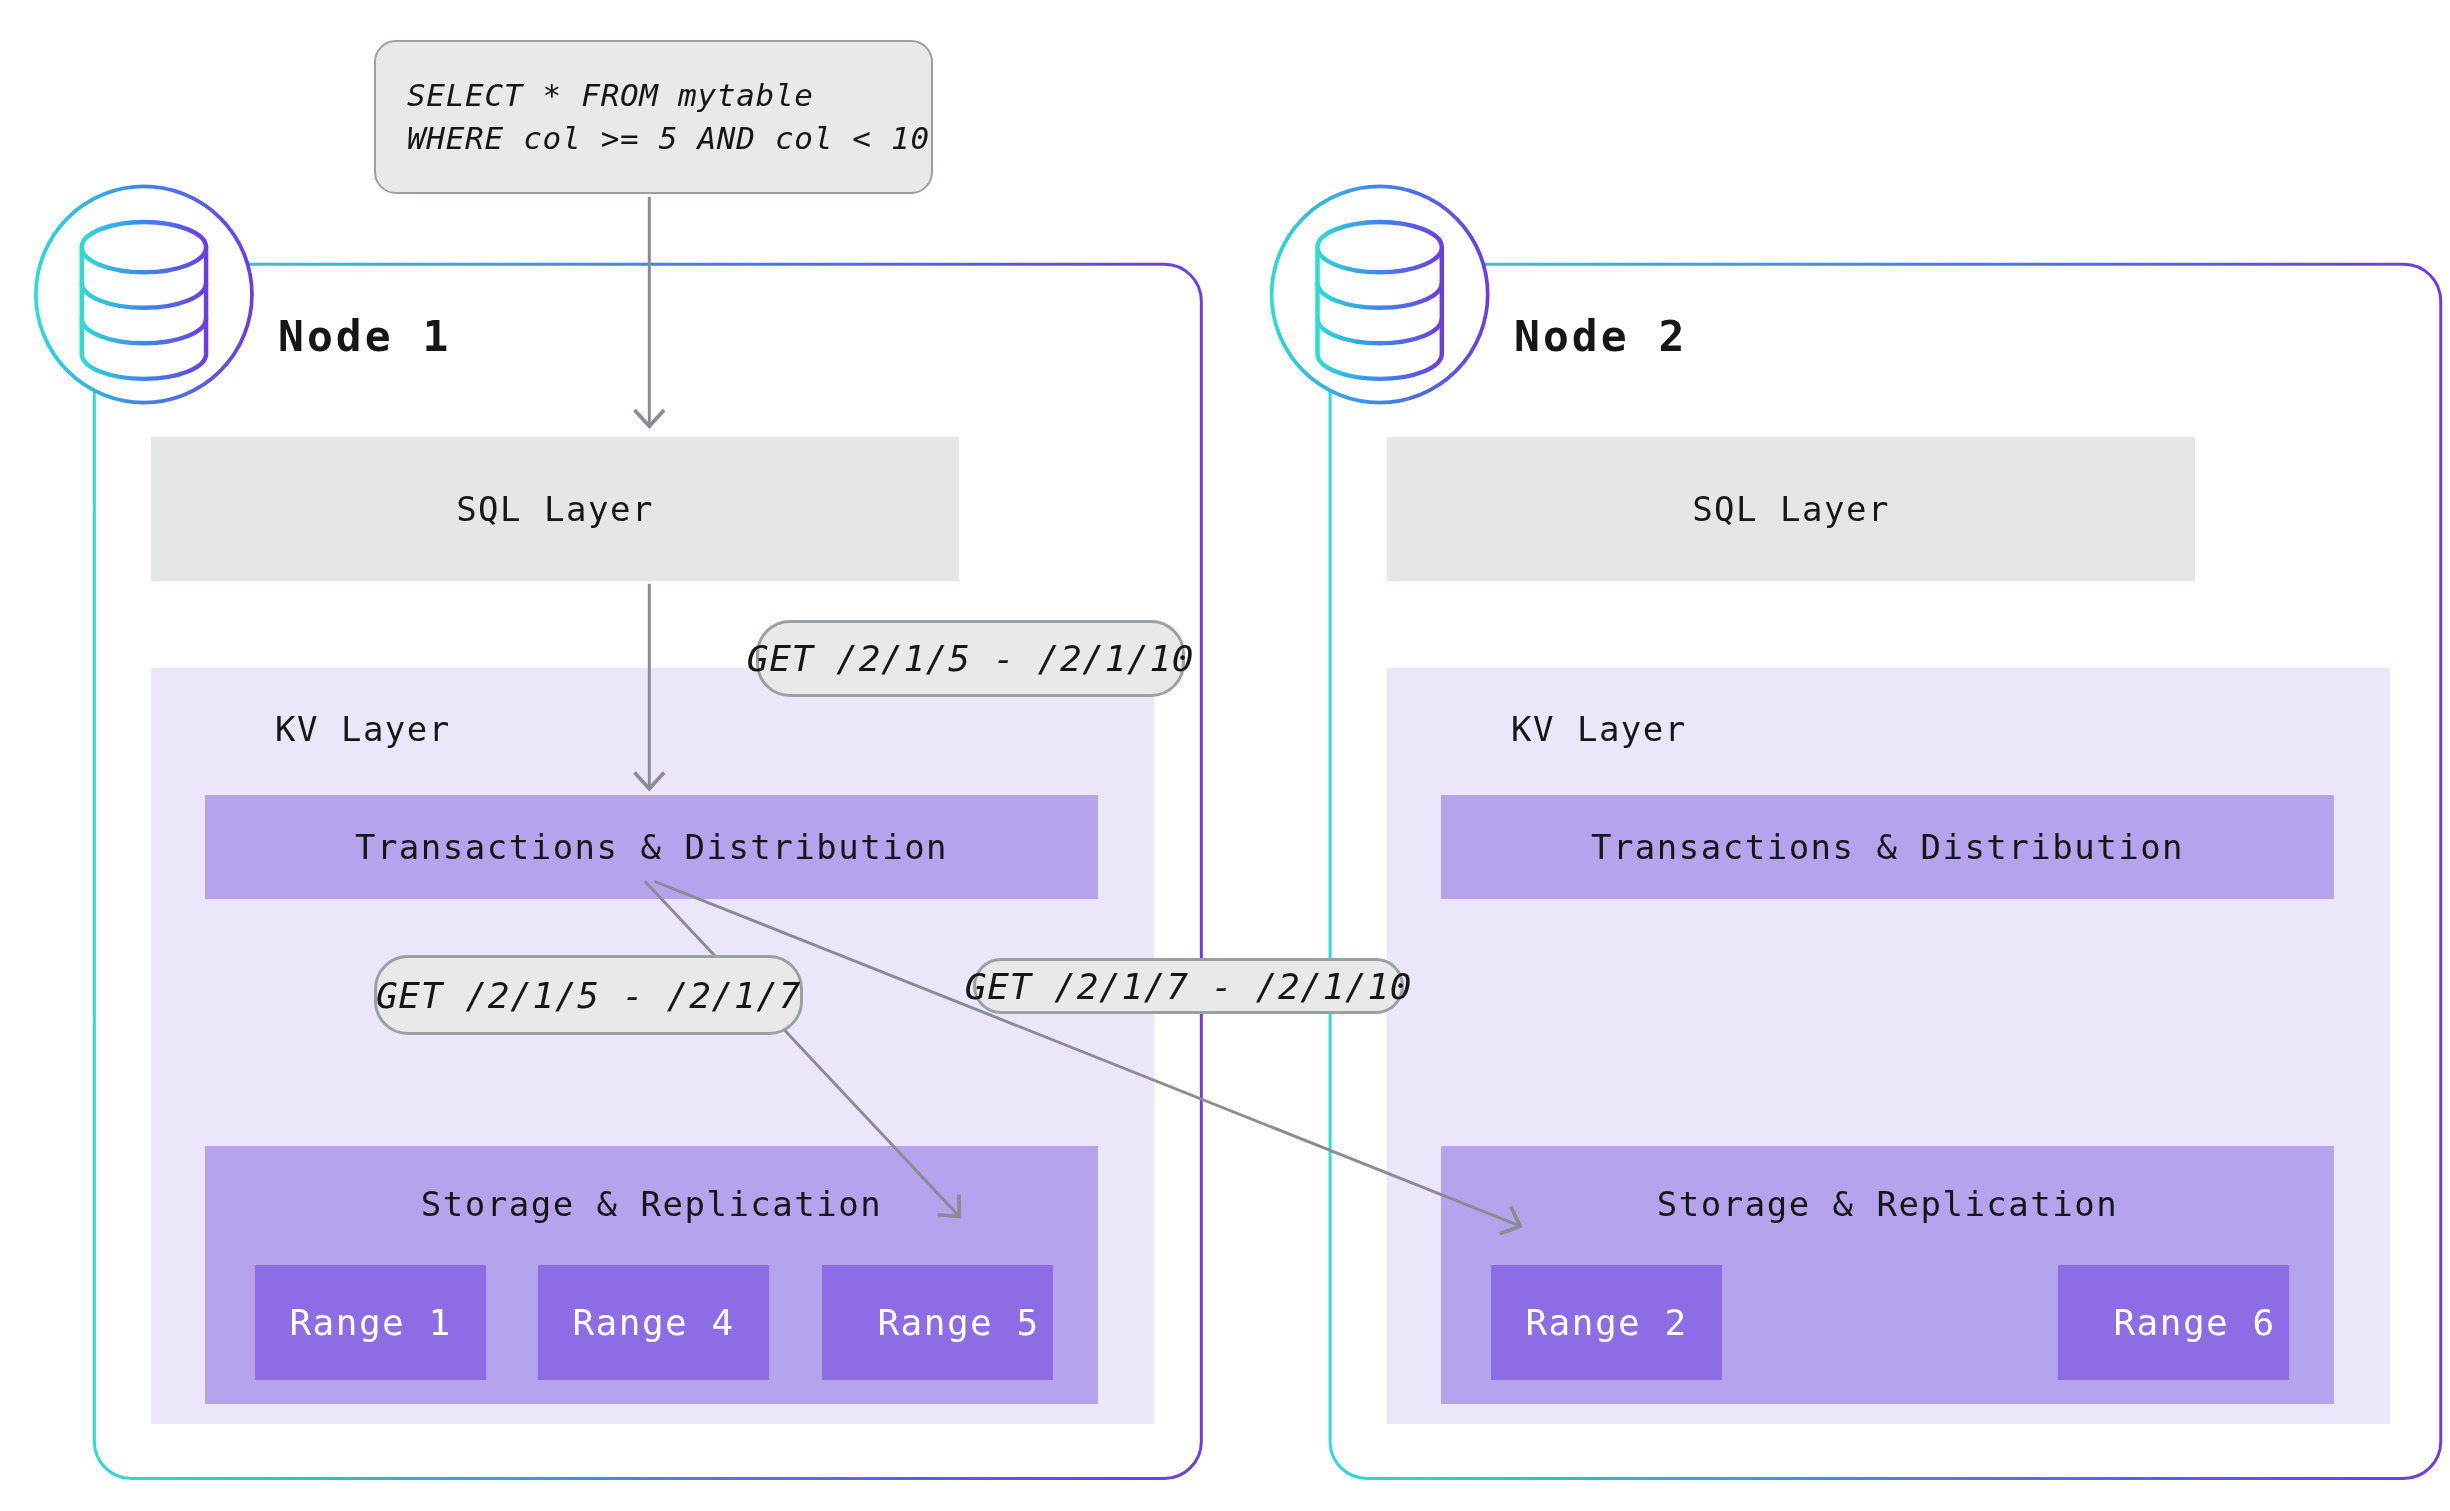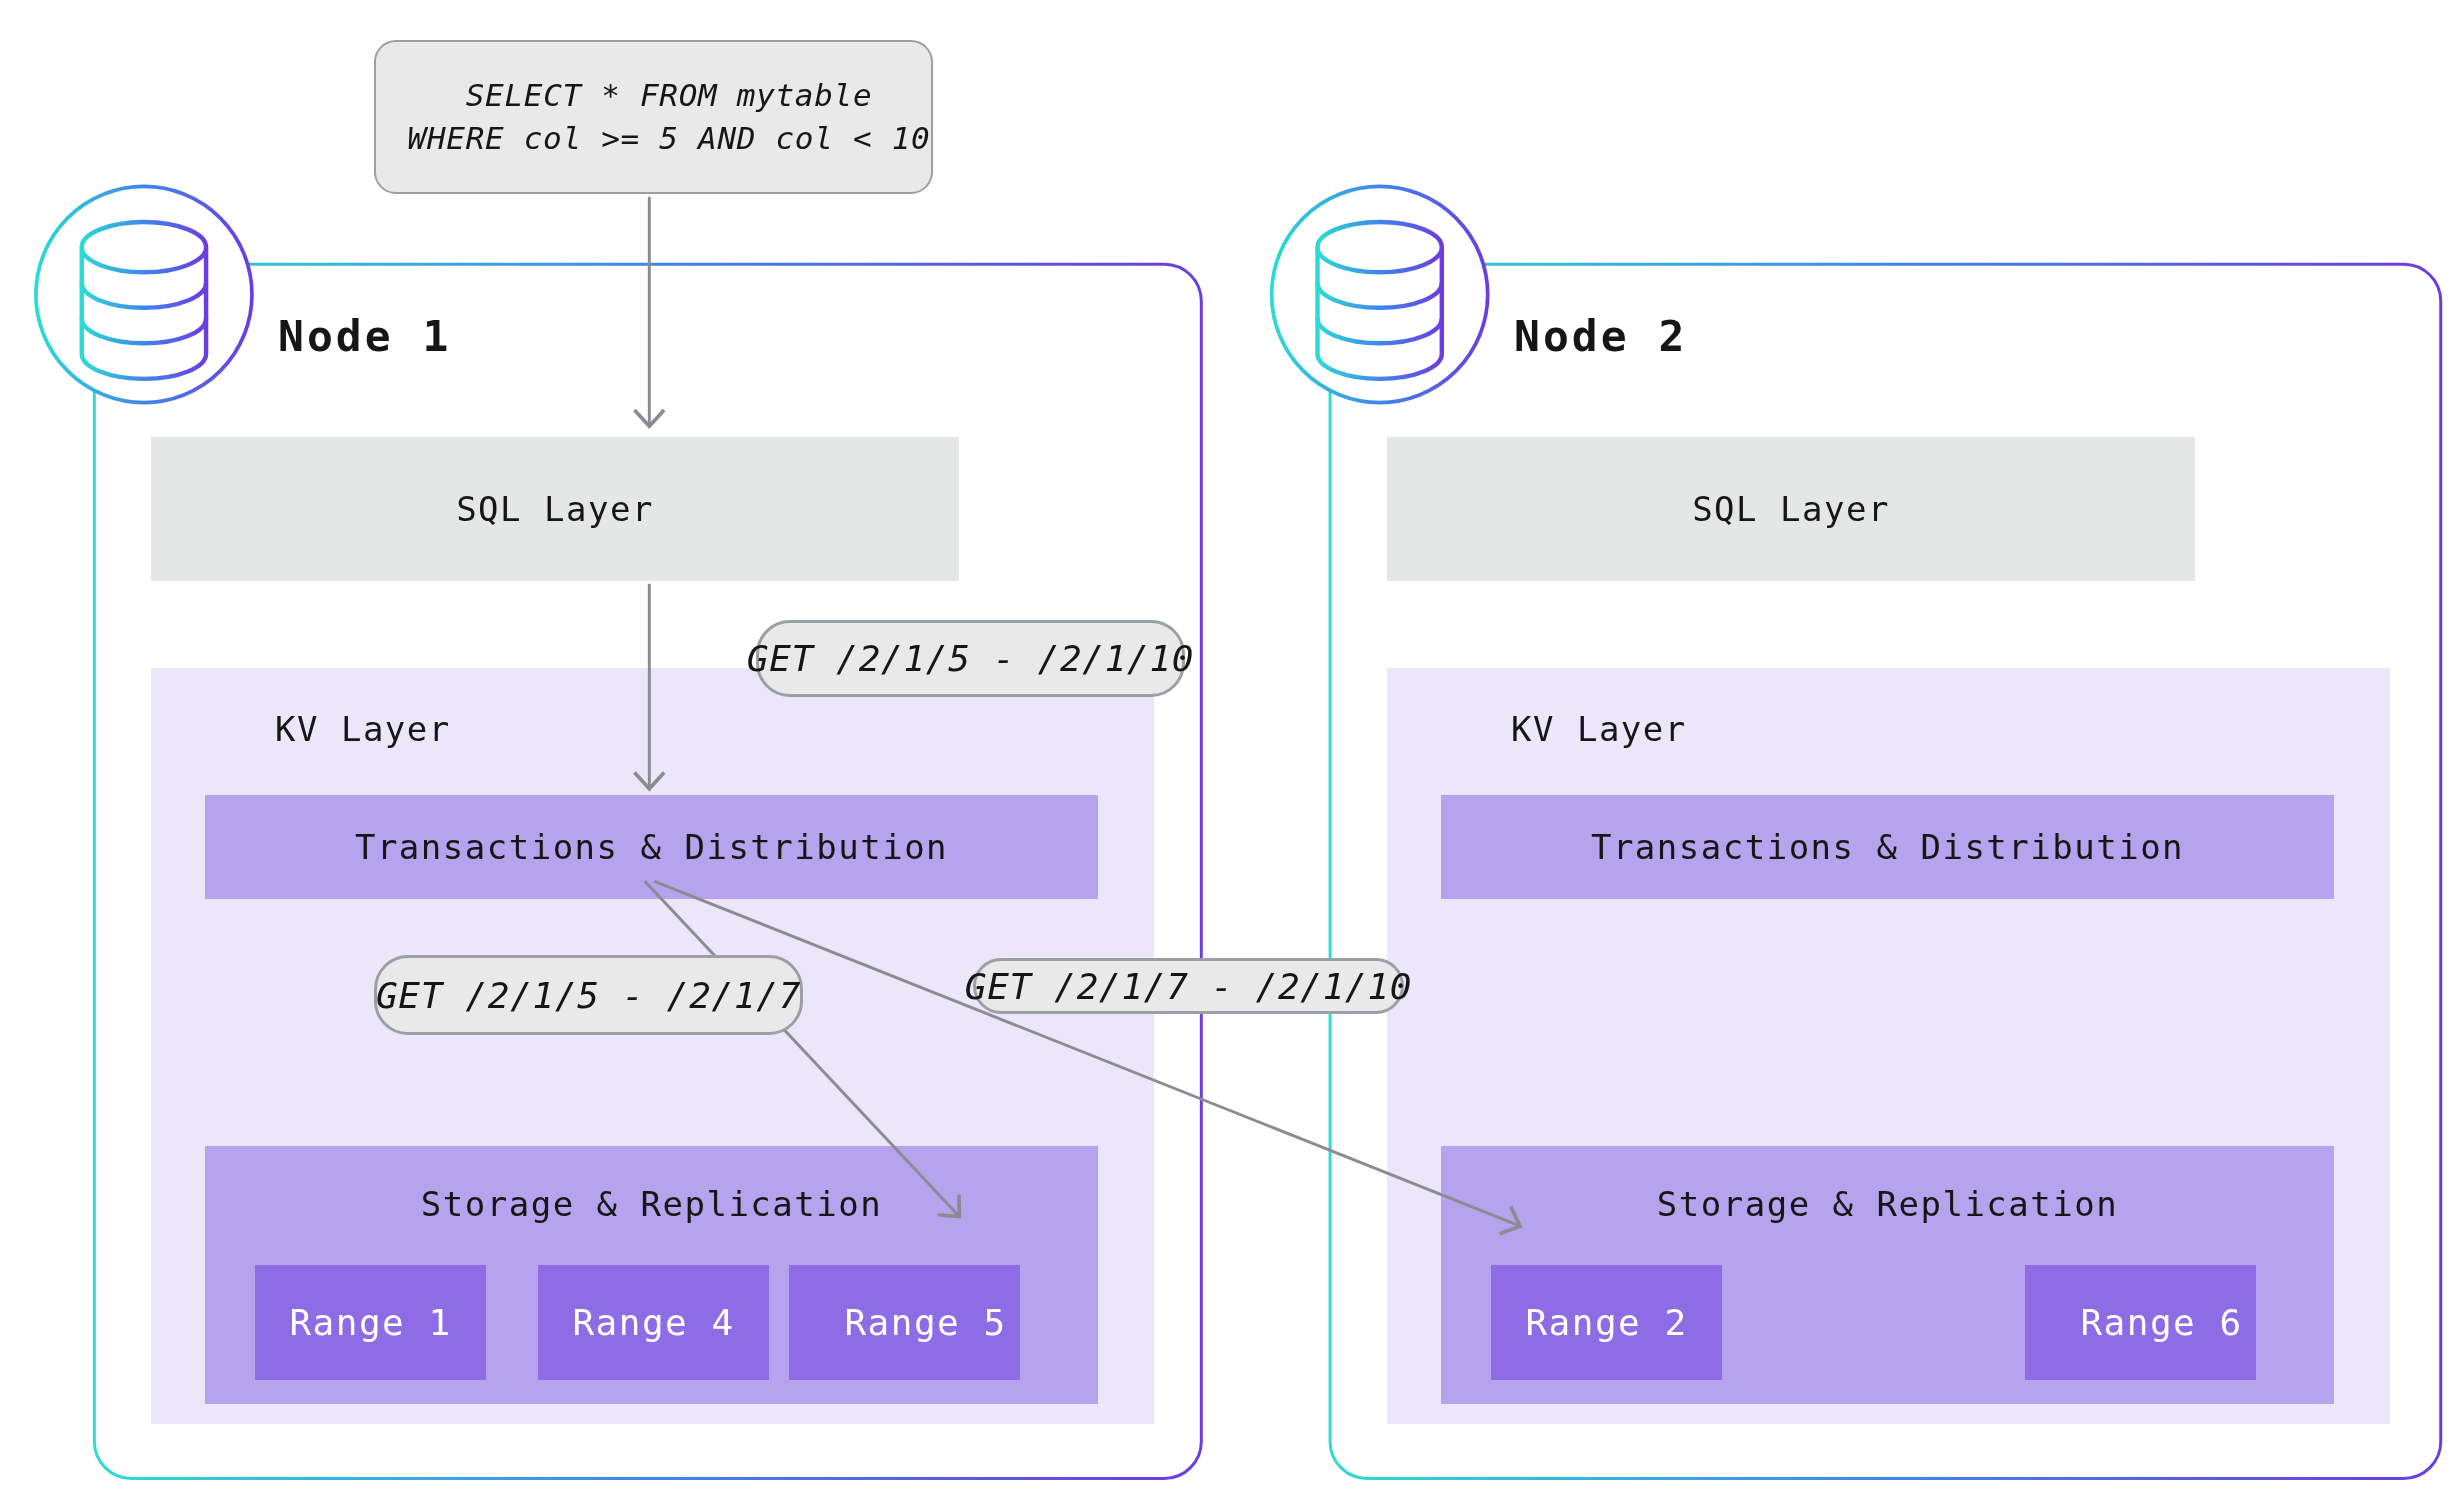--- a/index.html
+++ b/index.html
@@ -17,21 +17,21 @@
     --node-gradient-end:#6c3ce2;
   }
   *{margin:0;padding:0;box-sizing:border-box;}
   html,body{width:2450px;height:1511px;background:#ffffff;overflow:hidden;}
   body{font-family:"DejaVu Sans Mono","Liberation Mono",monospace;color:var(--text);}
   .canvas{position:absolute;left:0;top:0;width:2450px;height:1511px;}
 
   
   .node{position:absolute;z-index:10;}
   .overlay{position:absolute;left:0;top:0;z-index:20;pointer-events:none;}
-  .float-label{position:absolute;z-index:30;align-items:center;}
+  .float-label{position:absolute;z-index:30;}
 
   
   .node-1{left:94px;top:264px;width:1107px;height:1215px;}
   .node-2{left:1330px;top:264px;width:1111px;height:1215px;}
   .node-title{position:absolute;left:184px;top:47px;font-size:43px;font-weight:bold;letter-spacing:3px;white-space:nowrap;}
 
   .sql-layer{position:absolute;left:57px;top:173px;width:808px;height:144px;
     background:var(--sql-layer-fill);display:flex;align-items:center;justify-content:center;}
   .layer-title{font-size:34px;letter-spacing:1.5px;white-space:nowrap;}
 
@@ -45,21 +45,21 @@
 
   .storage{position:absolute;left:54px;top:434px;width:893px;height:258px;
     background:var(--purple-bar-fill);margin-top:44px;}
   .storage-title{position:absolute;left:0;right:0;top:38px;text-align:center;
     font-size:34px;letter-spacing:1.5px;white-space:nowrap;}
   .range{position:absolute;top:119px;width:231px;height:115px;background:var(--range-fill);
     color:var(--range-text);display:flex;align-items:center;justify-content:center;
     font-size:36px;letter-spacing:1.5px;white-space:nowrap;}
   .range-pos-0{left:50px;}
   .range-pos-1{left:333px;}
-  .range-pos-2{left:584px;padding-left:42px;}
+  .range-pos-2{left:617px;padding-left:42px;}
 
   
   .query-box{left:374px;top:40px;width:559px;height:154px;border:2.2px solid var(--label-border);
     border-radius:22px;background:var(--label-fill);display:flex;flex-direction:column;
     justify-content:center;padding-left:31px;}
   .query-line{font-size:31px;font-style:italic;line-height:43px;letter-spacing:0.7px;white-space:nowrap;}
 
   .get-label{border:3px solid var(--label-border);border-radius:34px;background:var(--label-fill);
     display:flex;align-items:center;justify-content:center;font-size:36px;font-style:italic;
     letter-spacing:0.7px;white-space:nowrap;}

